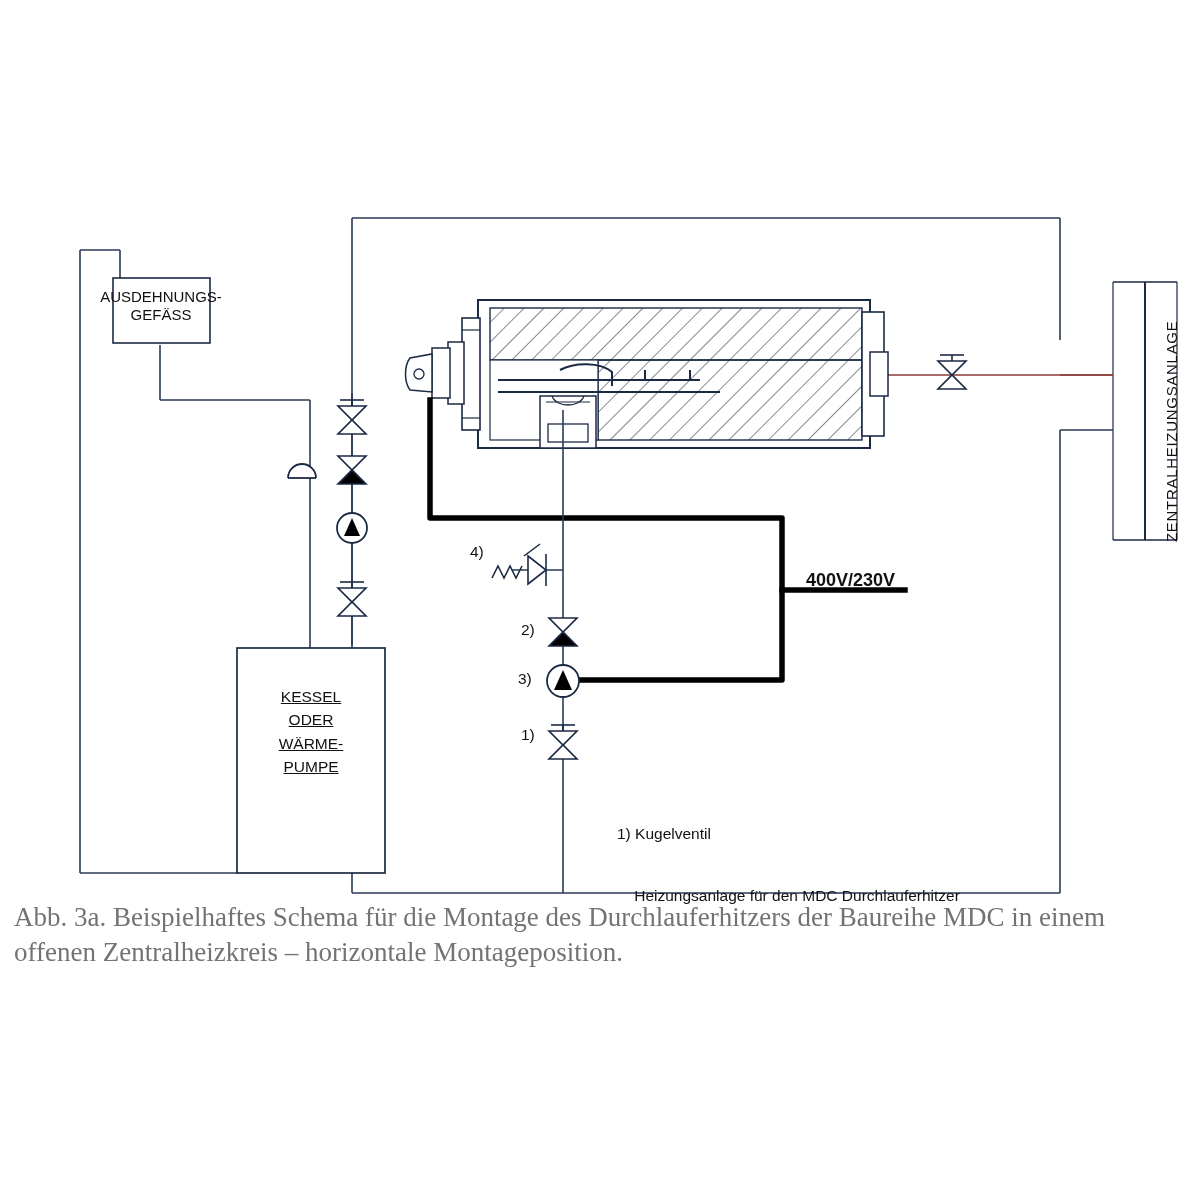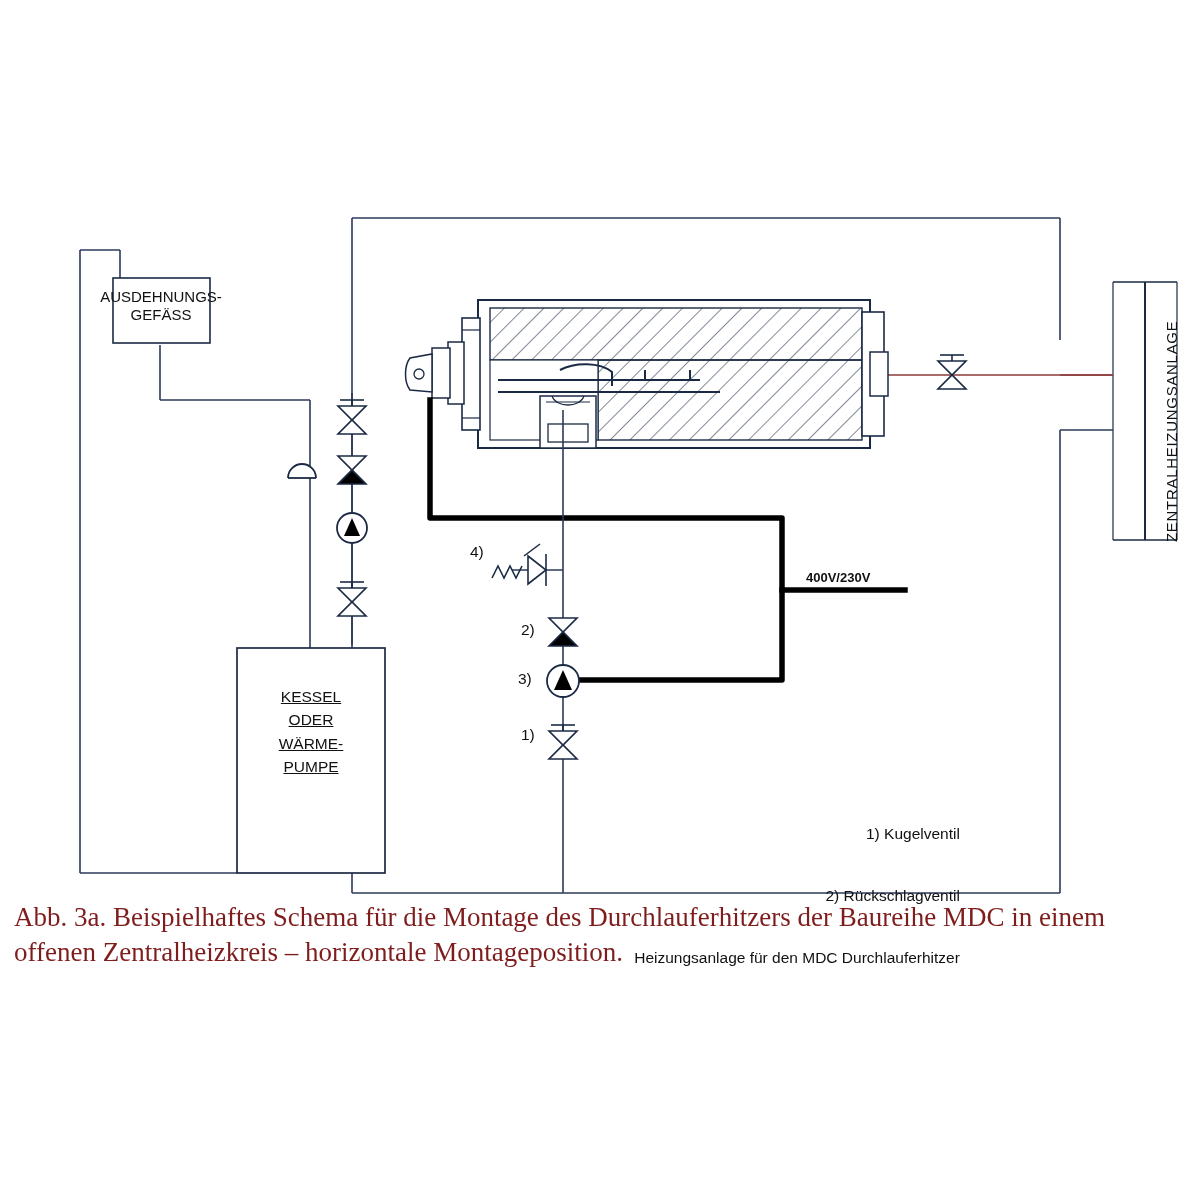--- a/index.html
+++ b/index.html
@@ -35,46 +35,45 @@
     text-align: center;
   }
   .caption {
     position: absolute;
     left: 14px;
     top: 900px;
     width: 1172px;
     font-family: "Liberation Serif", serif;
     font-size: 27px;
     line-height: 1.28;
-    color: #7f1d1d;
+    color: #737373;
   }
   .vertical-label {
     position: absolute;
     transform-origin: 0 0;
     transform: rotate(-90deg);
     font-size: 15px;
     letter-spacing: 0.7px;
     color: #111111;
     white-space: pre;
   }
   .legend {
     position: absolute;
     left: 617px;
     top: 783px;
     font-size: 15.5px;
     color: #111111;
     line-height: 1.33;
     white-space: pre;
-    text-align: right;
   }
   .volt {
     position: absolute;
     left: 806px;
     top: 570px;
-    font-size: 13px;
+    font-size: 18px;
     font-weight: bold;
     color: #111111;
   }
   .num {
     position: absolute;
     font-size: 15.5px;
     color: #111111;
   }
 </style>
 </head>
@@ -260,19 +259,18 @@
 
   <div class="volt">400V/230V</div>
 
   <div class="num" style="left:470px; top:543px;">4)</div>
   <div class="num" style="left:521px; top:621px;">2)</div>
   <div class="num" style="left:518px; top:670px;">3)</div>
   <div class="num" style="left:521px; top:726px;">1)</div>
 
   <div class="legend">
     <div>1) Kugelventil</div>
-    <div>2) Rückschlagventil</div>
     <div>    Heizungsanlage für den MDC Durchlauferhitzer</div>
   </div>
 
   <div class="caption">Abb. 3a. Beispielhaftes Schema für die Montage des Durchlauferhitzers der Baureihe MDC in einem offenen Zentralheizkreis – horizontale Montageposition.</div>
 
 </div>
 
 </body></html>

